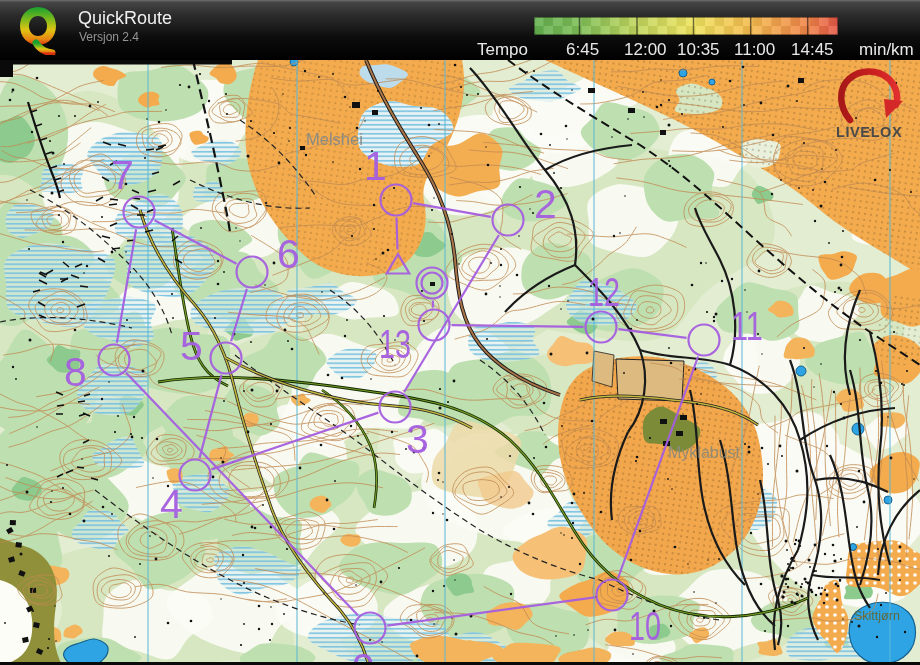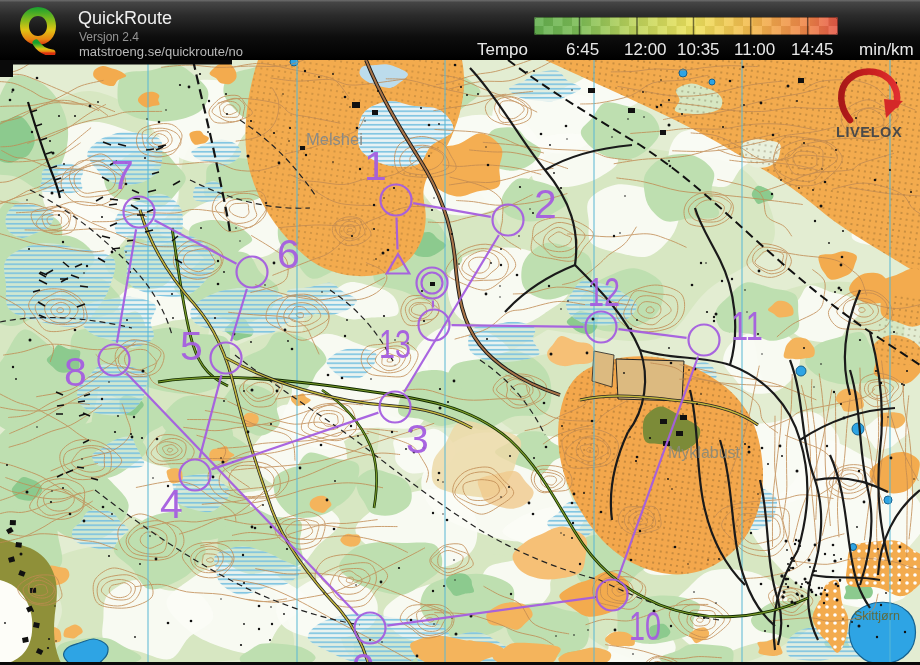--- a/index.html
+++ b/index.html
@@ -19,21 +19,20 @@
 <stop offset="0.6" stop-color="#e0c414"></stop>
           <stop offset="0.85" stop-color="#e88512"></stop>
 <stop offset="1" stop-color="#d9300e"></stop>
         </linearGradient>
       </defs>
 <path fill-rule="evenodd" d="M19,1 C29.5,1 37,9.5 37,20 C37,30.5 29.5,39 19,39 C8.5,39 1,30.5 1,20 C1,9.5 8.5,1 19,1 Z M19,10 C13.5,10 10,14.5 10,20 C10,25.5 13.5,30 19,30 C24.5,30 28,25.5 28,20 C28,14.5 24.5,10 19,10 Z" fill="url(#qg)"></path>
 <path d="M17,37 C20,42 26,46 33,47" fill="none" stroke="url(#qg)" stroke-width="7" stroke-linecap="round"></path>
 </svg>
 <div id="title">QuickRoute</div>
 <div id="sub1">Versjon 2.4</div>
-<div id="sub2">matstroeng.se/quickroute/no</div>
 <div class="hl" style="left:477px">Tempo</div>
 <svg style="position:absolute;left:534px;top:17px" width="304" height="18">
 <defs>
         <linearGradient id="tempograd" x1="0" y1="0" x2="1" y2="0">
 <stop offset="0" stop-color="#64b050"></stop>
           <stop offset="0.145" stop-color="#7cbd56"></stop>
 <stop offset="0.335" stop-color="#c0d55c"></stop>
           <stop offset="0.525" stop-color="#eee35e"></stop>
 <stop offset="0.715" stop-color="#f4ba4e"></stop>
           <stop offset="0.9" stop-color="#ef8448"></stop>

